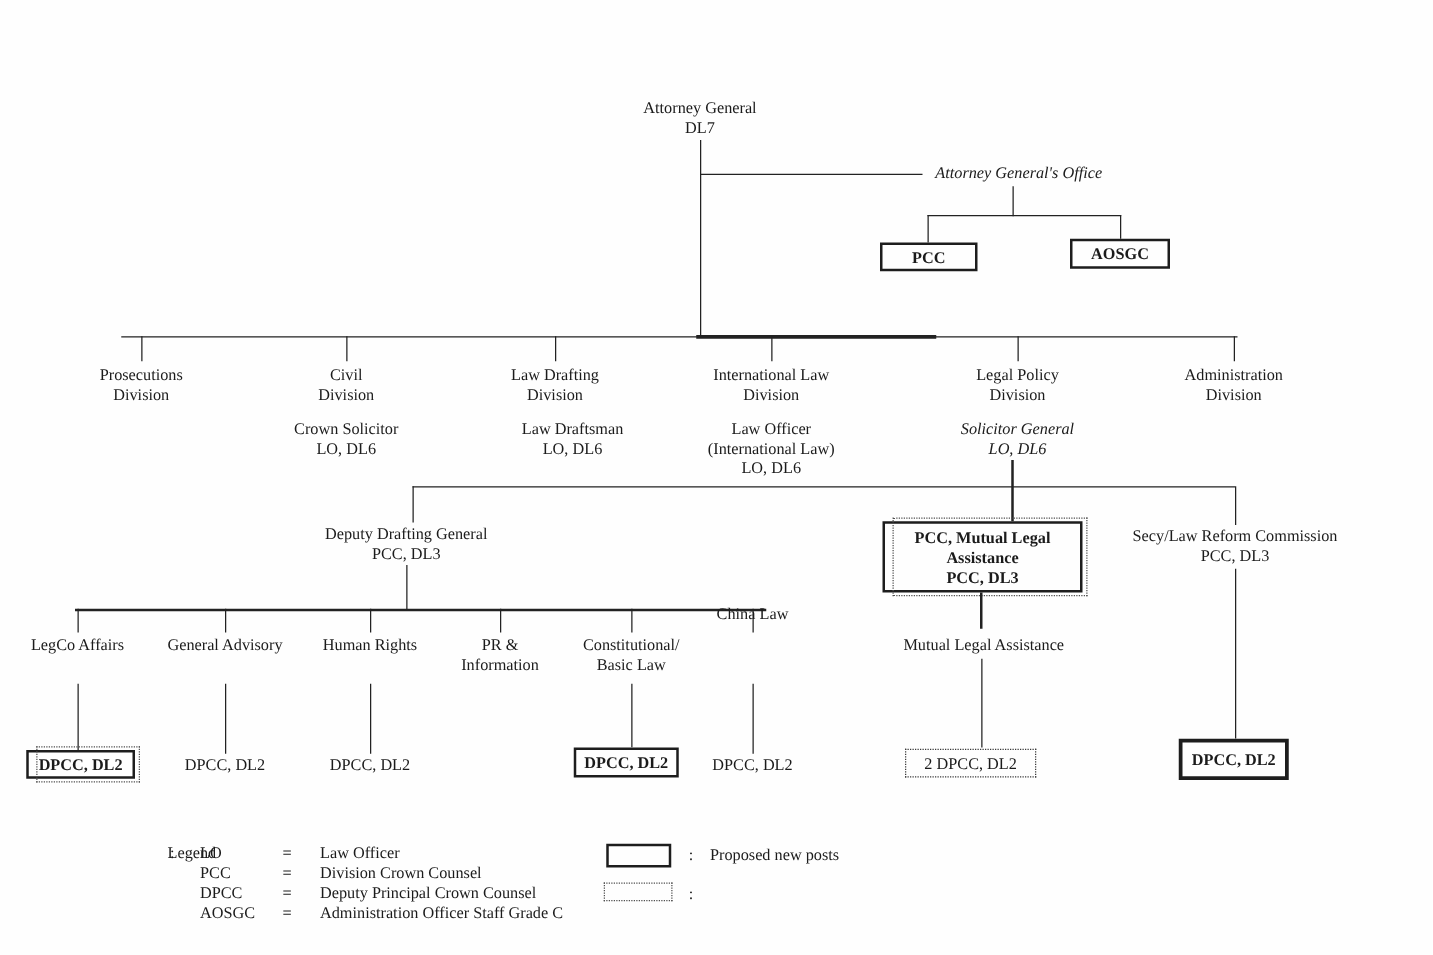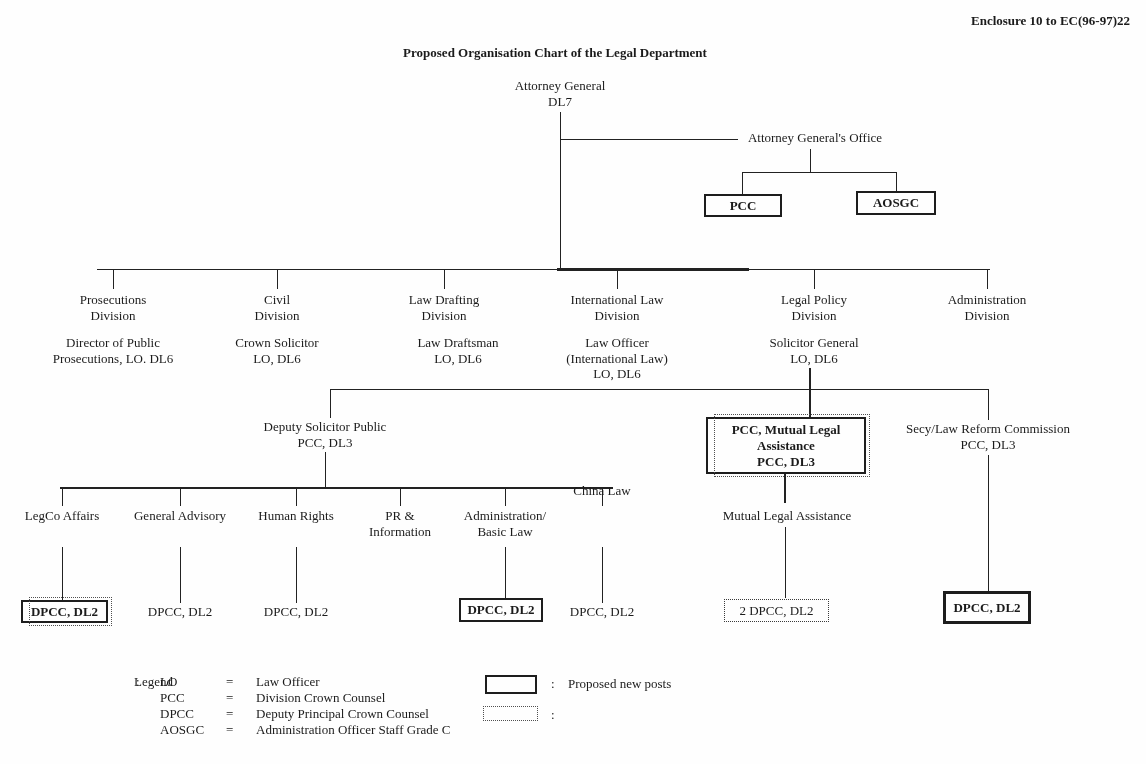--- a/index.html
+++ b/index.html
@@ -22,31 +22,29 @@
     content:"";position:absolute;top:-5px;left:6px;right:-6px;bottom:-5px;
     border:1px dotted #4f4f4f;pointer-events:none;
   }
   .title{font-weight:bold;}
 </style>
 </head>
 <body>
 
 <div class="chart">
 
-  <div class="txt title" style="left:880px;top:13px;width:250px;text-align:right;">Enclosure 10 to EC(96-97)22</div>
-  <div class="txt title" style="left:355px;top:45px;width:400px;">Proposed Organisation Chart of the Legal Department</div>
 
   <div class="txt" style="left:480px;top:78px;width:160px;">
     <div>Attorney General</div>
     <div>DL7</div>
   </div>
 
   <div class="ln" style="left:560px;top:112px;width:1px;height:158px;"></div>
   <div class="ln" style="left:560px;top:139px;width:178px;height:1px;"></div>
-  <div class="txt" style="left:740px;top:130px;width:150px;">Attorney General's Office</div>
+  <div class="txt" style="left:740px;top:130px;width:150px;font-style:italic;">Attorney General's Office</div>
   <div class="ln" style="left:810px;top:149px;width:1px;height:24px;"></div>
   <div class="ln" style="left:742px;top:172px;width:155px;height:1px;"></div>
   <div class="ln" style="left:742px;top:172px;width:1px;height:23px;"></div>
   <div class="ln" style="left:896px;top:172px;width:1px;height:20px;"></div>
   <div class="box" style="left:704px;top:194px;width:74px;height:19px;">
     <span>PCC</span>
   </div>
   <div class="box" style="left:856px;top:191px;width:76px;height:20px;">
     <span>AOSGC</span>
   </div>
@@ -79,49 +77,45 @@
   </div>
   <div class="txt" style="left:734px;top:292px;width:160px;">
     <div>Legal Policy</div>
     <div>Division</div>
   </div>
   <div class="txt" style="left:907px;top:292px;width:160px;">
     <div>Administration</div>
     <div>Division</div>
   </div>
 
-  <div class="txt" style="left:23px;top:335px;width:180px;">
-    <div>Director of Public</div>
-    <div>Prosecutions, LO. DL6</div>
-  </div>
   <div class="txt" style="left:187px;top:335px;width:180px;">
     <div>Crown Solicitor</div>
     <div>LO, DL6</div>
   </div>
   <div class="txt" style="left:368px;top:335px;width:180px;">
     <div>Law Draftsman</div>
     <div>LO, DL6</div>
   </div>
   <div class="txt" style="left:527px;top:335px;width:180px;">
     <div>Law Officer</div>
     <div>(International Law)</div>
     <div>LO, DL6</div>
   </div>
-  <div class="txt" style="left:724px;top:335px;width:180px;">
+  <div class="txt" style="left:724px;top:335px;width:180px;font-style:italic;">
     <div>Solicitor General</div>
     <div>LO, DL6</div>
   </div>
 
   <div class="ln" style="left:809px;top:368px;width:2px;height:50px;"></div>
   <div class="ln" style="left:330px;top:389px;width:658px;height:1px;"></div>
   <div class="ln" style="left:330px;top:389px;width:1px;height:29px;"></div>
   <div class="ln" style="left:988px;top:389px;width:1px;height:31px;"></div>
 
   <div class="txt" style="left:245px;top:419px;width:160px;">
-    <div>Deputy Solicitor Public</div>
+    <div>Deputy Drafting General</div>
     <div>PCC, DL3</div>
   </div>
 
   <div class="box redeploy" style="left:706px;top:417px;width:156px;height:53px;">
     <div>PCC, Mutual Legal</div>
     <div>Assistance</div>
     <div>PCC, DL3</div>
   </div>
 
   <div class="txt" style="left:896px;top:421px;width:184px;">
@@ -145,21 +139,21 @@
     <div>General Advisory</div>
   </div>
   <div class="txt" style="left:241px;top:508px;width:110px;">
     <div>Human Rights</div>
   </div>
   <div class="txt" style="left:345px;top:508px;width:110px;">
     <div>PR &amp;</div>
     <div>Information</div>
   </div>
   <div class="txt" style="left:450px;top:508px;width:110px;">
-    <div>Administration/</div>
+    <div>Constitutional/</div>
     <div>Basic Law</div>
   </div>
   <div class="txt" style="left:547px;top:483px;width:110px;">
     <div>China Law</div>
   </div>
 
   <div class="ln" style="left:62px;top:547px;width:1px;height:53px;"></div>
   <div class="ln" style="left:180px;top:547px;width:1px;height:56px;"></div>
   <div class="ln" style="left:296px;top:547px;width:1px;height:56px;"></div>
   <div class="ln" style="left:505px;top:547px;width:1px;height:51px;"></div>

